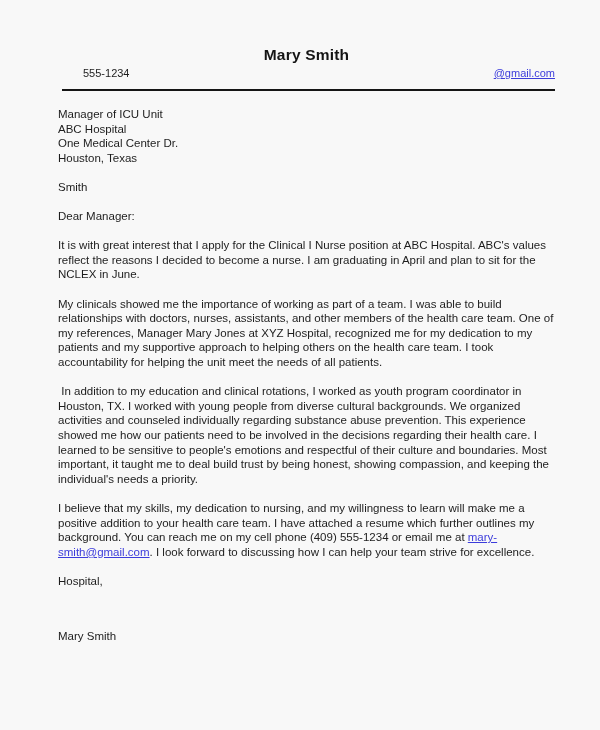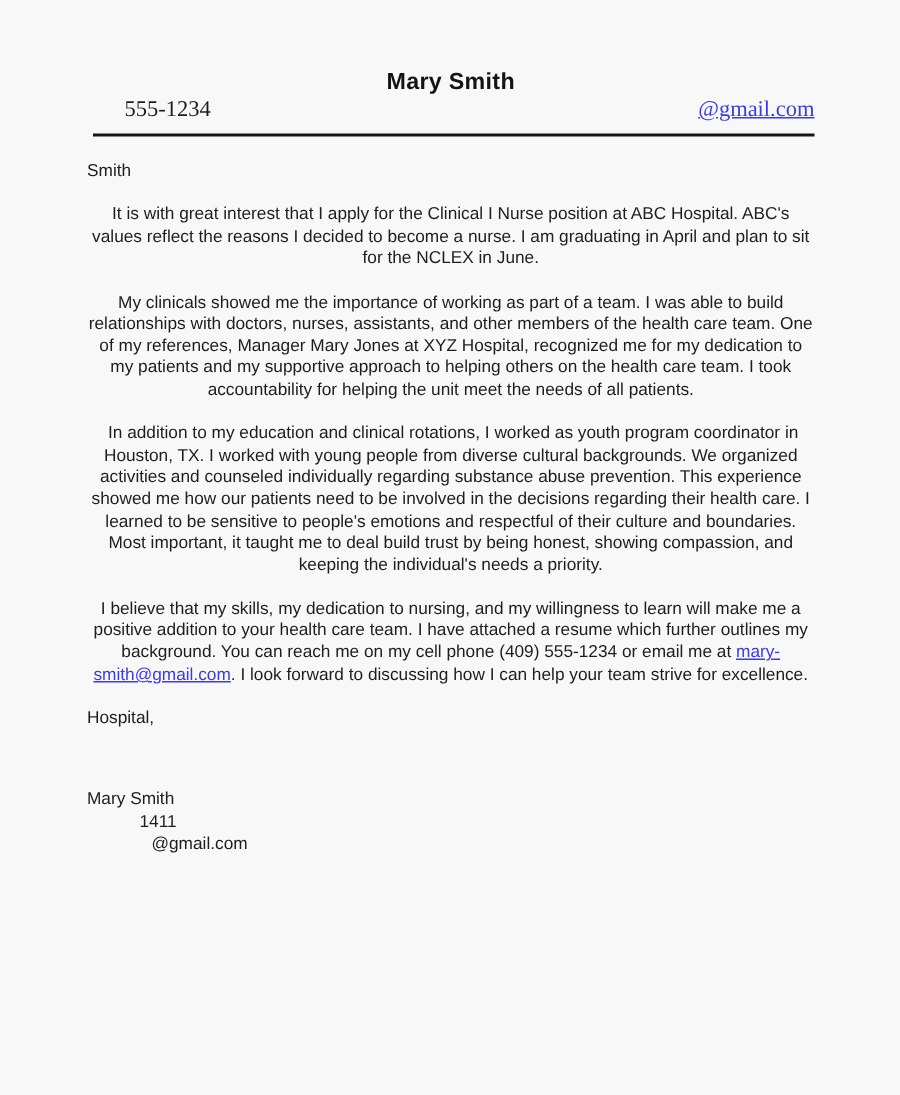--- a/index.html
+++ b/index.html
@@ -7,39 +7,38 @@
   body {
     background: #f8f8f8;
     font-family: "Liberation Sans", "DejaVu Sans", sans-serif;
     color: #1d1d1d;
     -webkit-font-smoothing: antialiased;
   }
   .page {
     width: 600px;
     height: 646px;
     overflow: hidden;
-    padding: 46px 57px 40px 58px;
+    padding: 46px 45px 40px 58px;
   }
   
   .header-name {
     font-size: 15.5px;
     font-weight: bold;
     text-align: center;
     letter-spacing: 0.2px;
     margin-bottom: 2px;
     color: #141414;
   }
   .contact-row {
     display: flex;
     justify-content: space-between;
     align-items: baseline;
-    font-size: 15px;
+    font-size: 11px;
     line-height: 14px;
     padding-left: 25px;
-    font-family: Liberation Serif, serif;
   }
   a.link {
     color: #3c3cdb;
     text-decoration: underline;
     cursor: pointer;
   }
   .rule {
     height: 2px;
     background: #151515;
     margin: 9px 0 0 4px;
@@ -48,44 +47,51 @@
   .letter-body {
     padding-top: 16px;
     font-size: 11.5px;
     line-height: 14.6px;
   }
   .recipient { margin-bottom: 14.5px; }
   .para, .date-line, .salutation, .signoff {
     margin-bottom: 14.6px;
     white-space: pre-wrap;
   }
-  .para { text-align: center; }
+  .para { text-align: left; }
   .signature { margin-top: 40px; }
   .sig-phone { padding-left: 35px; }
   .sig-email { padding-left: 43px; }
 </style>
 </head>
 <body>
 
 <div class="page">
 
   <div class="letter-header">
     <div class="header-name">Mary Smith</div>
     <div class="contact-row">
       <span>555-1234</span>
       <a class="link">@gmail.com</a>
     </div>
     <div class="rule"></div>
   </div>
 
   <div class="letter-body">
 
+    <div class="recipient">
+      <div>Manager of ICU Unit</div>
+      <div>ABC Hospital</div>
+      <div>One Medical Center Dr.</div>
+      <div>Houston, Texas</div>
+    </div>
 
     <p class="date-line">Smith</p>
 
+    <p class="salutation">Dear Manager:</p>
 
     <p class="para">It is with great interest that I apply for the Clinical I Nurse position at ABC Hospital. ABC's values reflect the reasons I decided to become a nurse. I am graduating in April and plan to sit for the NCLEX in June.</p>
 
     <p class="para">My clinicals showed me the importance of working as part of a team. I was able to build relationships with doctors, nurses, assistants, and other members of the health care team. One of my references, Manager Mary Jones at XYZ Hospital, recognized me for my dedication to my patients and my supportive approach to helping others on the health care team. I took accountability for helping the unit meet the needs of all patients.</p>
 
     <p class="para"> In addition to my education and clinical rotations, I worked as youth program coordinator in Houston, TX. I worked with young people from diverse cultural backgrounds. We organized activities and counseled individually regarding substance abuse prevention. This experience showed me how our patients need to be involved in the decisions regarding their health care. I learned to be sensitive to people's emotions and respectful of their culture and boundaries. Most important, it taught me to deal build trust by being honest, showing compassion, and keeping the individual's needs a priority.</p>
 
     <p class="para"><span>I believe that my skills, my dedication to nursing, and my willingness to learn will make me a positive addition to your health care team. I have attached a resume which further outlines my background. You can reach me on my cell phone (409) 555-1234 or email me at </span><a class="link">mary-smith@gmail.com</a><span>. I look forward to discussing how I can help your team strive for excellence.</span></p>
 
     <p class="signoff">Hospital,</p>

